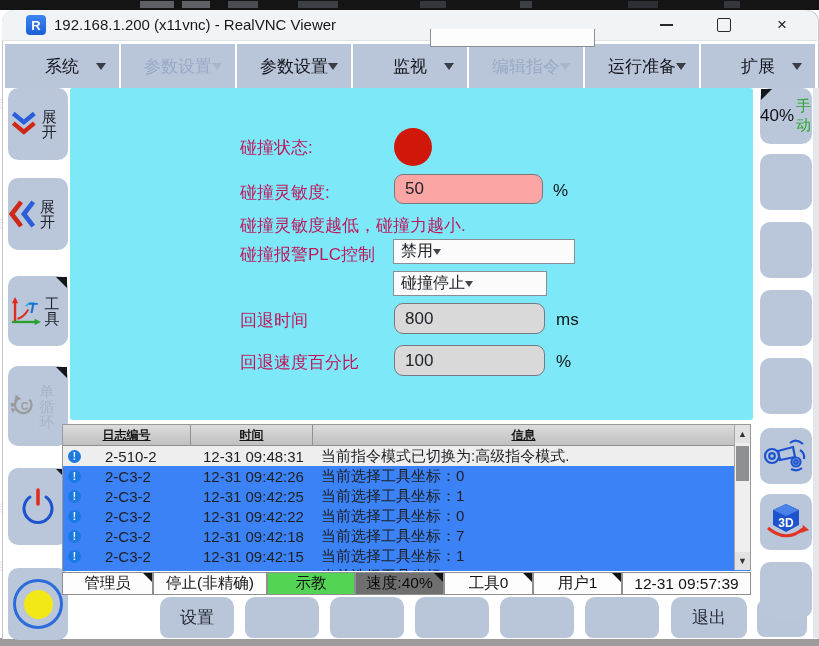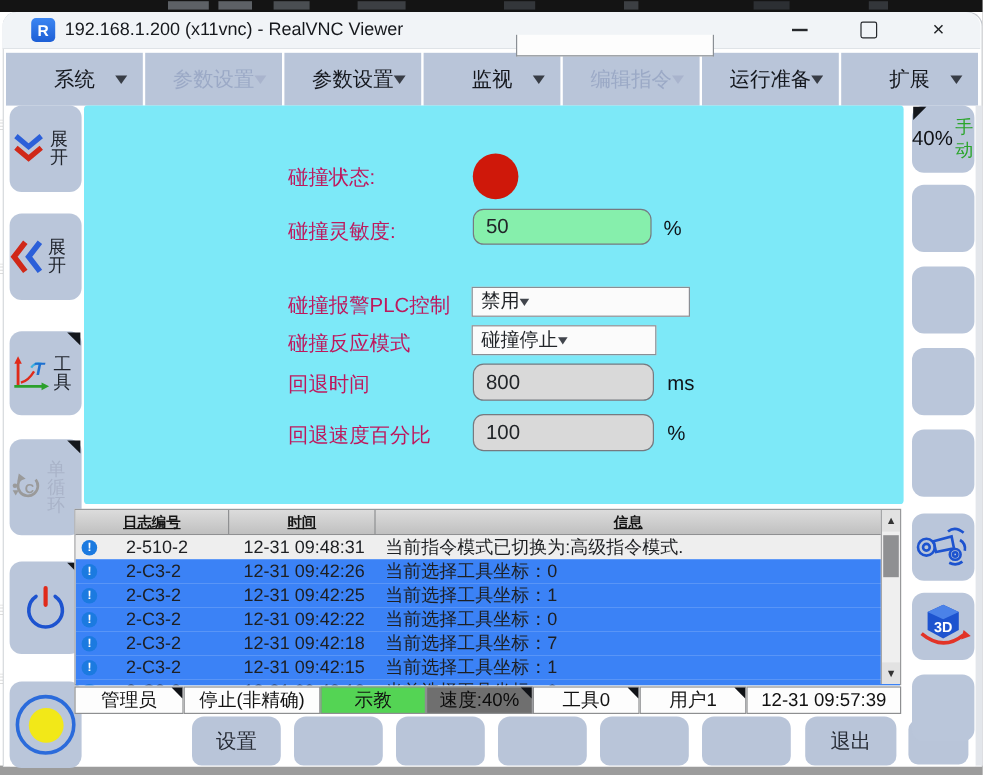--- a/index.html
+++ b/index.html
@@ -44,21 +44,21 @@
             border-top:11px solid #14171c;border-right:11px solid transparent;}
   .seg-corner::after{content:"";position:absolute;top:0;right:0;width:0;height:0;
             border-top:9px solid #101216;border-left:9px solid transparent;}
   .lamp-ring{width:44px;height:44px;border:3px solid #2b6bdb;border-radius:50%;
              display:flex;align-items:center;justify-content:center;background:#cfd9e8;}
   .lamp-core{width:29px;height:29px;border-radius:50%;background:#f2e818;}
   
   .cyan-panel{left:70px;top:88px;width:683px;height:332px;background:#7de9f8;border-radius:3px;}
   .f-label{position:absolute;font-size:17px;color:#be185d;white-space:nowrap;}
   .f-unit{position:absolute;font-size:17px;color:#101419;}
-  .t-input{position:absolute;background:#86efac;border:1px solid #767a80;border-radius:9px;
+  .t-input{position:absolute;background:#fca5a5;border:1px solid #767a80;border-radius:9px;
            font-size:17px;color:#212428;display:flex;align-items:center;padding:0 10px;}
   .t-input.gray{background:#d9d9d9;}
   .t-select{position:absolute;background:#fbfbfb;border:1px solid #8a8e94;font-size:16px;
             color:#212428;display:flex;align-items:center;justify-content:flex-start;padding:0 7px;}
   .t-select .sel-caret{width:0;height:0;border-left:4.5px solid transparent;
             border-right:4.5px solid transparent;border-top:6px solid #41454c;}
   .status-dot{position:absolute;left:394px;top:128px;width:38px;height:38px;border-radius:50%;
             background:#cf180a;}
   
   .log-table{left:62px;top:424px;width:689px;height:147px;border:1px solid #98999b;
@@ -212,28 +212,28 @@
   </div>
 
   <div class="abs cyan-panel"></div>
   <span class="f-label" style="left:240px;top:136px">碰撞状态:</span>
   <div class="status-dot"></div>
 
   <span class="f-label" style="left:240px;top:181px">碰撞灵敏度:</span>
   <div class="t-input" style="left:394px;top:174px;width:127px;height:28px">50</div>
   <span class="f-unit" style="left:553px;top:181px">%</span>
 
+  <span class="f-label" style="left:240px;top:214px">碰撞灵敏度越低，碰撞力越小.</span>
 
   <span class="f-label" style="left:240px;top:243px">碰撞报警PLC控制</span>
   <div class="t-select" style="left:393px;top:239px;width:166px;height:23px">
     <span>禁用</span>
     <span class="sel-caret"></span>
   </div>
 
-  <span class="f-label" style="left:240px;top:275px">碰撞反应模式</span>
   <div class="t-select" style="left:393px;top:271px;width:138px;height:23px">
     <span>碰撞停止</span>
     <span class="sel-caret"></span>
   </div>
 
   <span class="f-label" style="left:240px;top:309px">回退时间</span>
   <div class="t-input gray" style="left:394px;top:303px;width:129px;height:29px">800</div>
   <span class="f-unit" style="left:556px;top:310px">ms</span>
 
   <span class="f-label" style="left:240px;top:351px">回退速度百分比</span>

